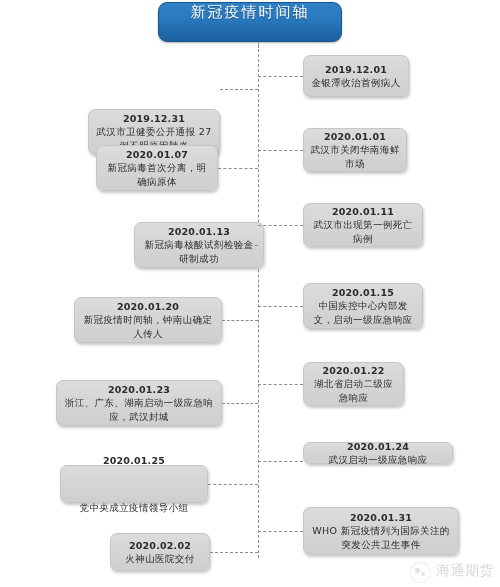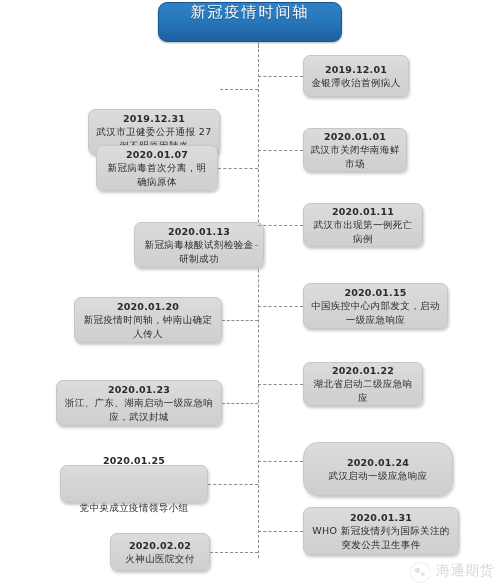--- a/index.html
+++ b/index.html
@@ -207,33 +207,33 @@
     <span class="desc">武汉市关闭华南海鲜市场</span>
   </div>
   <div class="conn" style="left:258px; top:150px; width:45px;"></div>
 
   <div class="card" style="left:303px; top:203px; width:120px; height:44px;">
     <span class="date">2020.01.11</span>
     <span class="desc">武汉市出现第一例死亡病例</span>
   </div>
   <div class="conn" style="left:258px; top:225px; width:45px;"></div>
 
-  <div class="card" style="left:303px; top:283px; width:145px; height:46px;">
+  <div class="card" style="left:303px; top:283px; width:120px; height:46px;">
     <span class="date">2020.01.15</span>
     <span class="desc">中国疾控中心内部发文，启动一级应急响应</span>
   </div>
   <div class="conn" style="left:258px; top:306px; width:45px;"></div>
 
-  <div class="card" style="left:303px; top:362px; width:120px; height:44px;">
+  <div class="card" style="left:303px; top:362px; width:101px; height:44px;">
     <span class="date">2020.01.22</span>
     <span class="desc">湖北省启动二级应急响应</span>
   </div>
   <div class="conn" style="left:258px; top:384px; width:45px;"></div>
 
-  <div class="card" style="left:303px; top:442px; width:150px; height:54px;border-radius:15px;">
+  <div class="card" style="left:303px; top:442px; width:150px; height:22px;">
     <span class="date">2020.01.24</span>
     <span class="desc">武汉启动一级应急响应</span>
   </div>
   <div class="conn" style="left:258px; top:461px; width:45px;"></div>
 
   <div class="card" style="left:303px; top:507px; width:156px; height:48px;">
     <span class="date">2020.01.31</span>
     <span class="desc">WHO 新冠疫情列为国际关注的突发公共卫生事件</span>
   </div>
   <div class="conn" style="left:258px; top:531px; width:45px;"></div>

